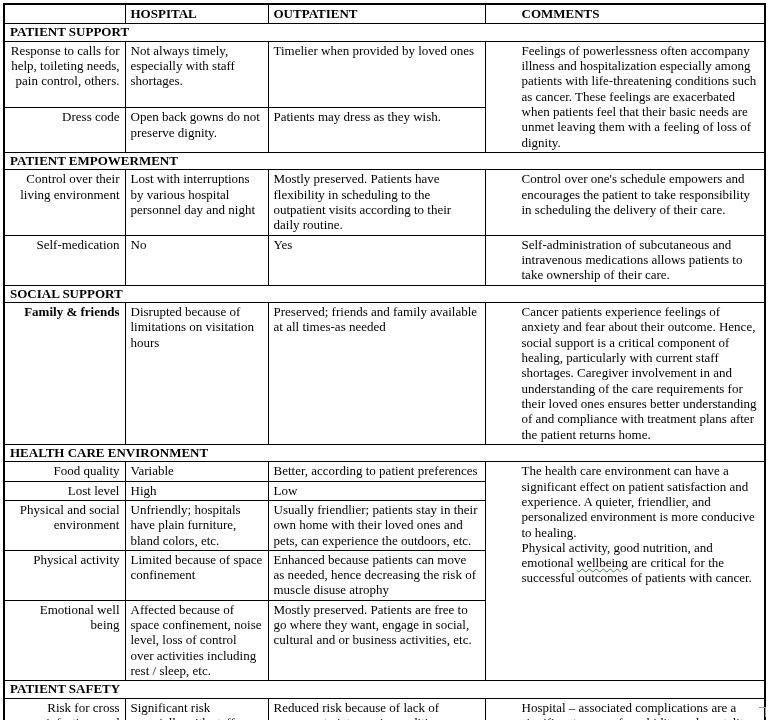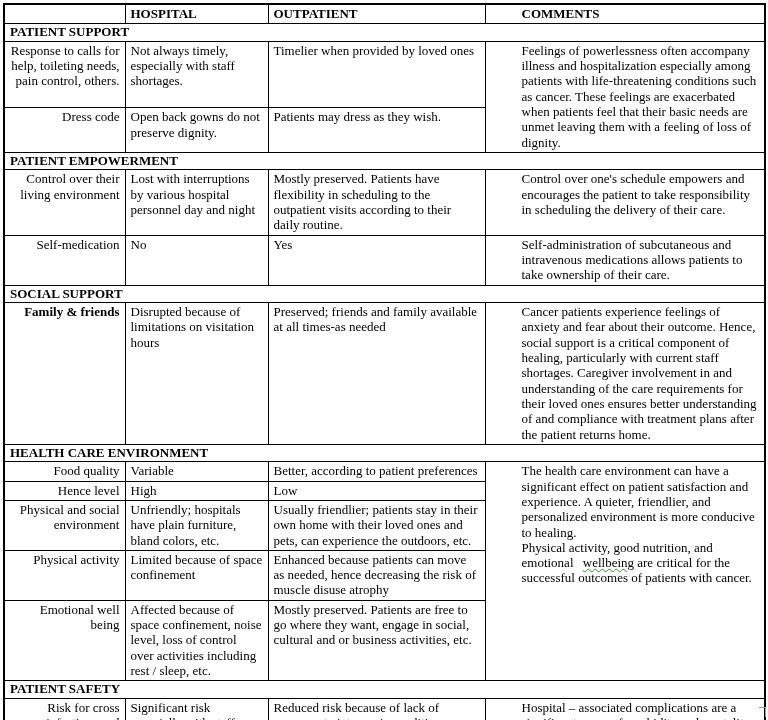--- a/index.html
+++ b/index.html
@@ -36,21 +36,20 @@
     height: 17px;
     padding-top: 0;
     padding-bottom: 1px;
   }
   .bold { font-weight: bold; margin-top: 8px; }
   .wavy {
     text-decoration: underline;
     text-decoration-style: wavy;
     text-decoration-color: #2e8b2e;
     text-decoration-thickness: 1px;
-    margin-left: 6px;
   }
   .comment-para + .comment-para { margin-top: 0; }
   .artifact {
     position: absolute;
     right: 2px; top: 707px;
     width: 7px; height: 10px;
     border-right: 1px solid #9a9a9a;
     border-top: 1px solid #9a9a9a;
   }
 </style>
@@ -115,21 +114,21 @@
     <tr style="height:17px;">
       <td class="col-label">Food quality</td>
       <td class="col-hosp">Variable</td>
       <td class="col-outp">Better, according to patient preferences</td>
       <td class="col-comm" rowspan="5">
         <div class="comment-para">The health care environment can have a significant effect on patient satisfaction and experience. A quieter, friendlier, and personalized environment is more conducive to healing.</div>
         <div class="comment-para"><span>Physical activity, good nutrition, and emotional</span> <span class="wavy">wellbeing</span> <span>are critical for the successful outcomes of patients with cancer.</span></div>
       </td>
     </tr>
     <tr style="height:17px;">
-      <td class="col-label">Hence level</td>
+      <td class="col-label">Lost level</td>
       <td class="col-hosp">High</td>
       <td class="col-outp">Low</td>
     </tr>
     <tr style="height:48px;">
       <td class="col-label">Physical and social environment</td>
       <td class="col-hosp">Unfriendly; hospitals have plain furniture, bland colors, etc.</td>
       <td class="col-outp">Usually friendlier; patients stay in their own home with their loved ones and pets, can experience the outdoors, etc.</td>
     </tr>
     <tr style="height:36px;">
       <td class="col-label">Physical activity</td>

